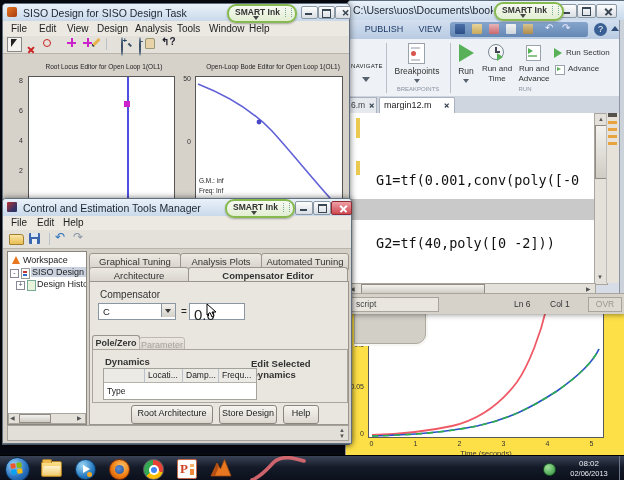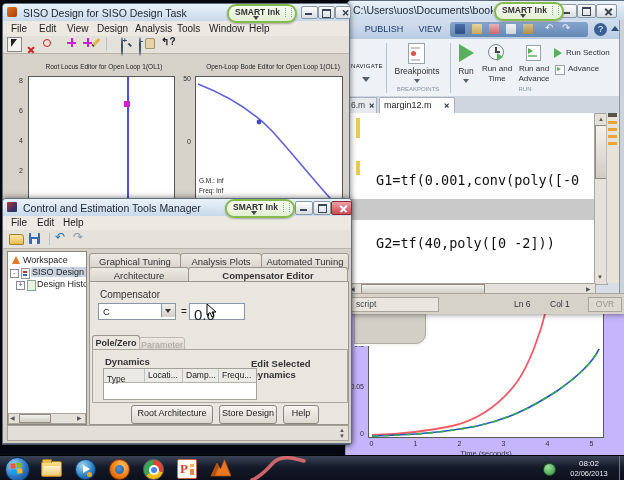--- a/index.html
+++ b/index.html
@@ -55,21 +55,21 @@
   .arrow{font-size:6px;color:#555;line-height:7px;text-align:center;}
   .code{font-family:"DejaVu Sans Mono",monospace;font-size:13.5px;line-height:21px;white-space:pre;color:#111;}
   .ticklab{font-size:7px;color:#333;}
   .axtitle{font-size:6.5px;color:#222;text-align:center;white-space:nowrap;}
 </style>
 </head>
 <body>
 
 <div id="screen">
 
-  <div class="a" style="left:345px;top:308px;width:279px;height:152px;background:#c4b5fd;border-left:1px solid #9a968e;z-index:1;">
+  <div class="a" style="left:345px;top:308px;width:279px;height:152px;background:#fde047;border-left:1px solid #9a968e;z-index:1;">
     <div class="a" style="left:22px;top:0px;width:234px;height:129px;background:#fff;border:1px solid #5a5a5a;border-top:none;overflow:hidden;">
       <svg class="a" style="left:0;top:0;" width="234" height="129" viewBox="0 0 234 129">
         <path d="M3,127 C35,126 60,123 83,118 C113,111 133,94 148,74 C160,57 172,25 178,-2" fill="none" stroke="#ef5a67" stroke-width="1.8"></path>
         <path d="M3,128 C48,127 78,124 108,118 C143,110 163,99 188,83 C208,69 224,54 230,41" fill="none" stroke="#2a50c8" stroke-width="1.7"></path>
         <path d="M3,128 C48,127 78,124 108,118 C143,110 163,99 188,83 C208,69 224,54 230,41" fill="none" stroke="#2db04b" stroke-width="1.6" stroke-dasharray="6 5"></path>
       </svg>
     </div>
     <div class="a ticklab" style="left:1px;top:33px;width:17px;text-align:right;">0.1</div>
     <div class="a ticklab" style="left:-2px;top:75px;width:20px;text-align:right;">0.05</div>
     <div class="a ticklab" style="left:1px;top:122px;width:17px;text-align:right;">0</div>
@@ -377,21 +377,21 @@
         <span class="a" style="left:18px;top:2px;width:1px;height:10px;background:#000;"></span>
       </div>
 
       <div class="mtab active" style="left:2px;top:53px;width:46px;height:14px;font-size:9px;">Pole/Zero</div>
       <div class="mtab" style="left:49px;top:55px;width:44px;height:12px;font-size:9px;color:#a8a49c;border-color:#bdb9b1;">Parameter</div>
       <div class="a" style="left:2px;top:67px;width:254px;height:52px;background:#e9e6df;border:1px solid #aaa69e;">
         <span class="a" style="left:12px;top:6px;font-size:9.5px;font-weight:bold;color:#333;">Dynamics</span>
         <span class="a" style="left:158px;top:8px;font-size:9.5px;font-weight:bold;color:#333;">Edit Selected Dynamics</span>
         <div class="a" style="left:10px;top:18px;width:152px;height:30px;background:#fff;border:1px solid #a5a19b;">
           <div class="a" style="left:0;top:0;width:152px;height:13px;background:#eceae4;border-bottom:1px solid #b5b2aa;">
-            <span class="a" style="left:3px;top:5px;font-size:8.5px;">Type</span>
+            <span class="a" style="left:3px;top:17px;font-size:8.5px;">Type</span>
             <span class="sep-v" style="left:40px;top:0;height:13px;"></span>
             <span class="a" style="left:44px;top:1px;font-size:8.5px;">Locati...</span>
             <span class="sep-v" style="left:78px;top:0;height:13px;"></span>
             <span class="a" style="left:82px;top:1px;font-size:8.5px;">Damp...</span>
             <span class="sep-v" style="left:114px;top:0;height:13px;"></span>
             <span class="a" style="left:118px;top:1px;font-size:8.5px;">Frequ...</span>
           </div>
         </div>
       </div>
     </div>

